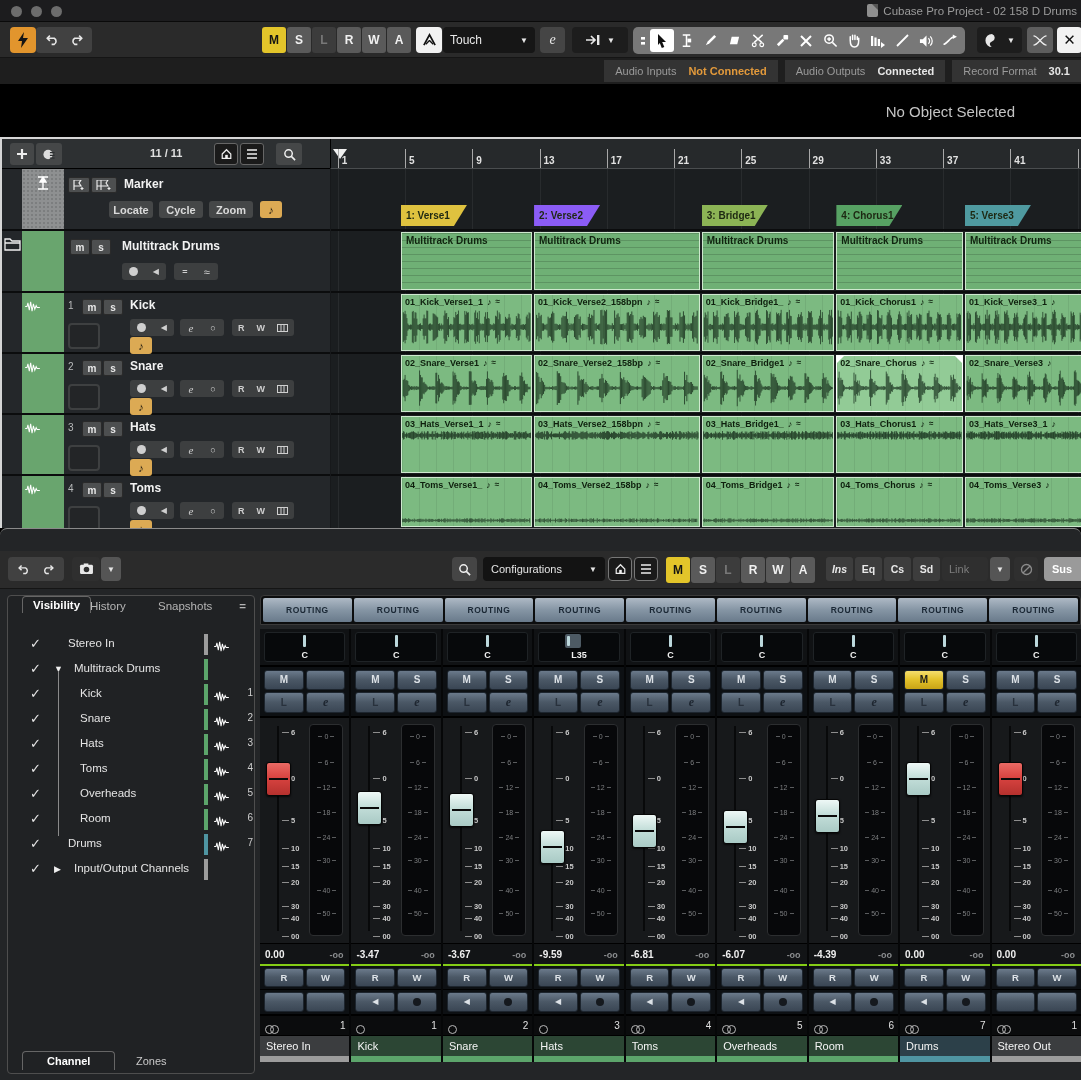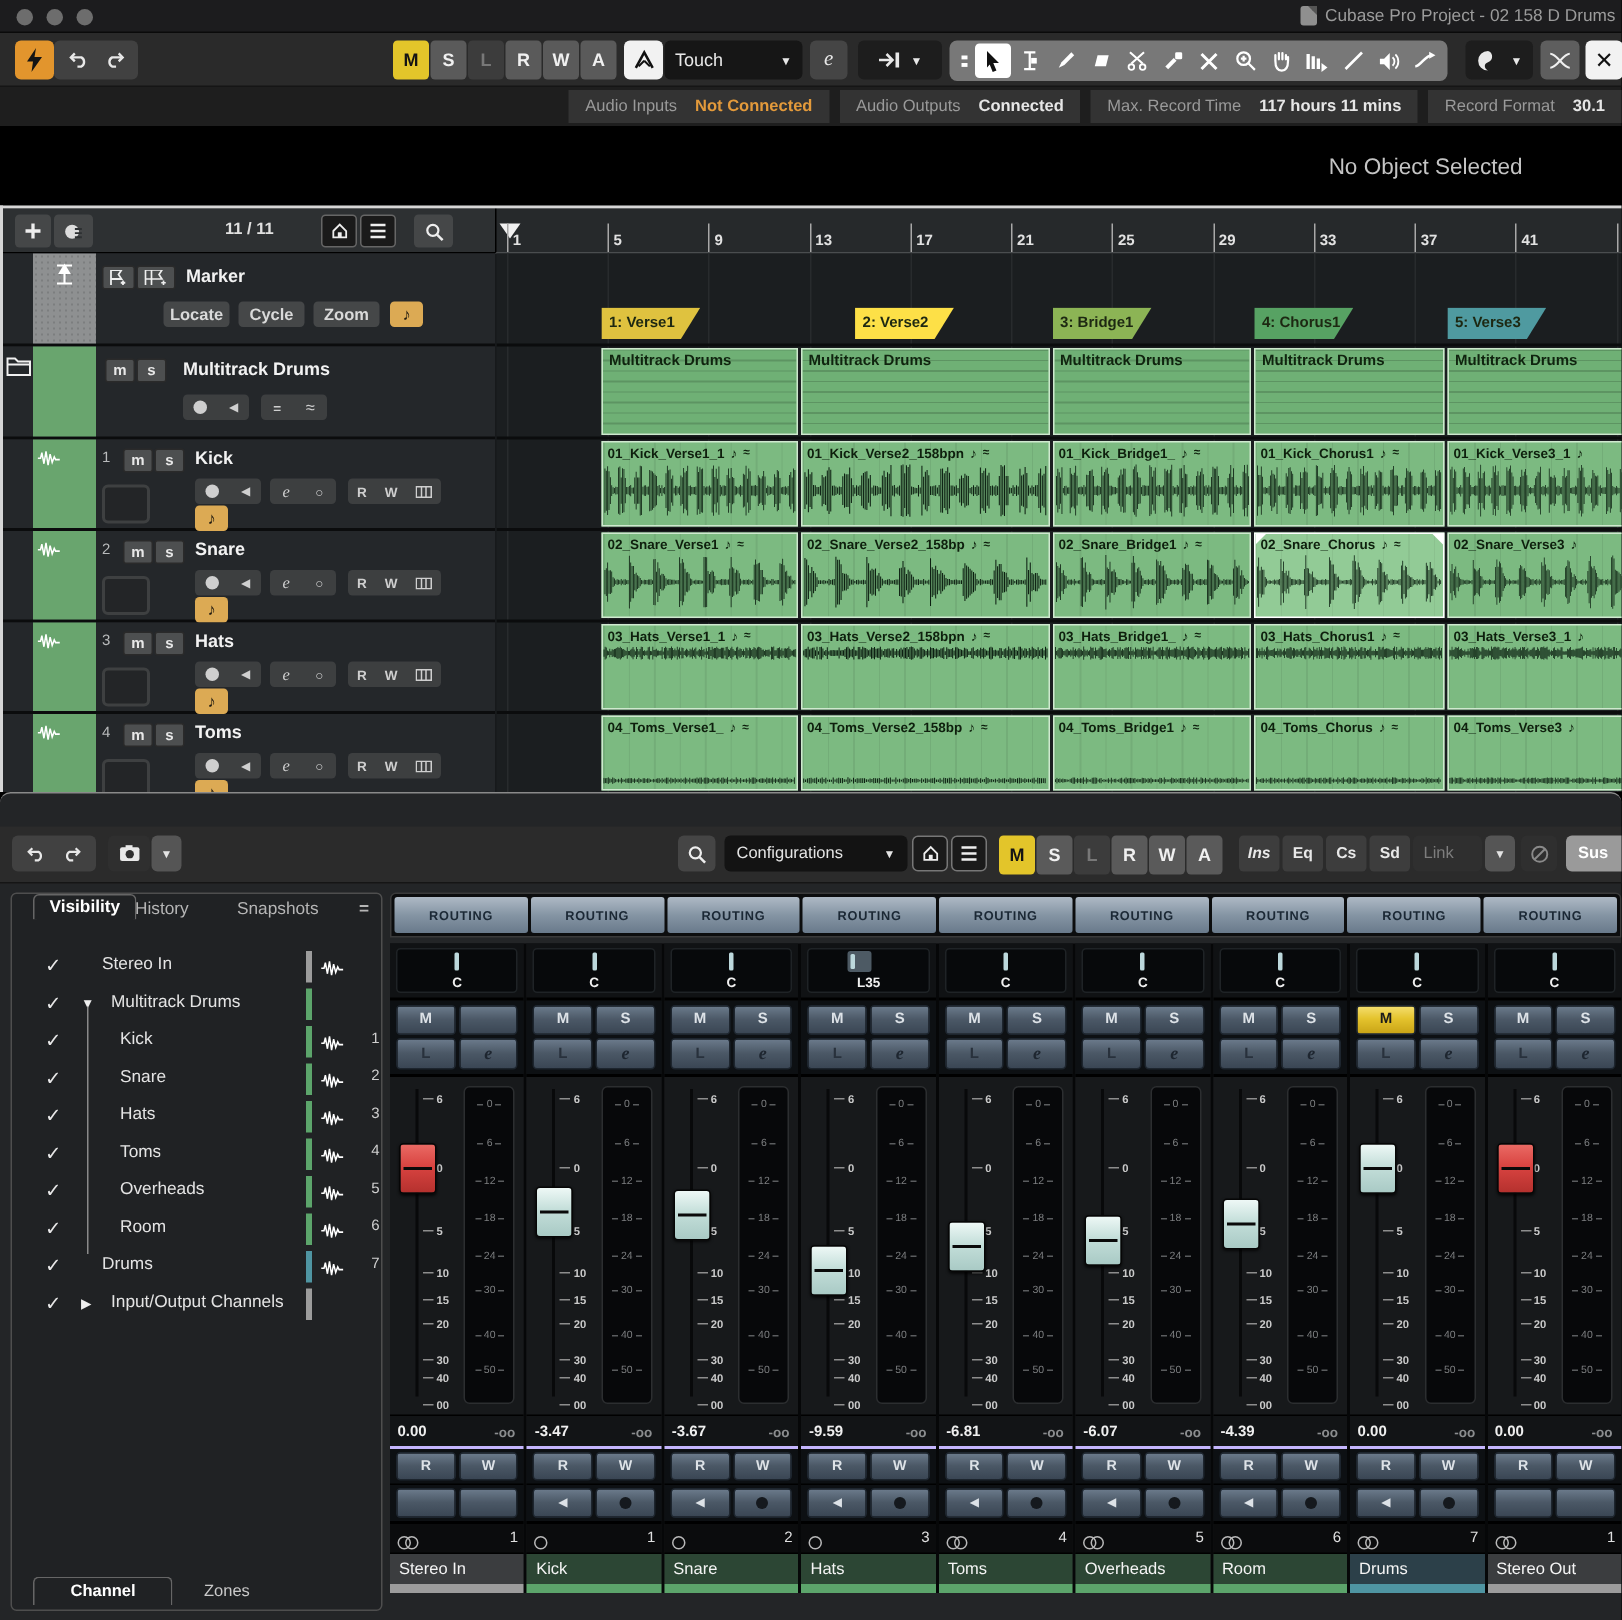--- a/index.html
+++ b/index.html
@@ -99,21 +99,21 @@
   .rail{position:absolute;left:17px;top:8px;width:2px;height:205px;background:#08090a;}
   .fscale-row{position:absolute;left:22px;color:#c9c9c9;font-size:7.5px;font-weight:bold;display:flex;align-items:center;gap:2px;}
   .fdash{display:inline-block;width:7px;height:1px;background:#8d8d8d;}
   .fcap{position:absolute;left:6px;width:25px;height:34px;border-radius:3px;border:1px solid #060606;box-shadow:0 1px 2px rgba(0,0,0,0.7);}
   .fcap-light{background:linear-gradient(180deg,#eef8f6,#c3ded9 46%,#a9cac5);}
   .fcap-red{background:linear-gradient(180deg,#ea6a64,#d84340 46%,#b5312e);}
   .fcap:after{content:"";position:absolute;left:2px;right:2px;top:15px;height:2px;background:#0a0a0a;}
   .meter-box{position:absolute;right:6px;top:6px;width:34px;height:212px;background:#07080a;border:1px solid #2c2e30;border-radius:4px;}
   .mscale-row{position:absolute;width:100%;text-align:center;color:#7d7f81;font-size:7px;display:flex;align-items:center;justify-content:center;gap:2px;}
   .mdash{display:inline-block;width:4px;height:1px;background:#5a5c5e;}
-  .band-val{height:22px;background:#121416;border-bottom:2px solid #c4b5fd;position:relative;}
+  .band-val{height:22px;background:#121416;border-bottom:2px solid #84cc16;position:relative;}
   .gain-val{position:absolute;left:5px;top:5px;color:#efefef;font-size:10px;font-weight:bold;}
   .peak-val{position:absolute;right:6px;top:6px;color:#8b8d8f;font-size:9px;font-weight:bold;}
   .band-rw{height:24px;background:#0d1013;display:grid;grid-template-columns:1fr 1fr;gap:2px;padding:2px 4px;border-bottom:1px solid #000;}
   .band-monrec{height:26px;background:#0d1013;display:grid;grid-template-columns:1fr 1fr;gap:2px;padding:2px 4px;border-bottom:2px solid #000;}
   .band-num{height:21px;background:#0b0c0d;position:relative;border-bottom:1px solid #000;}
   .ring{display:inline-block;width:9px;height:9px;border:1.4px solid #b9b9b9;border-radius:50%;}
   .ring+.ring{margin-left:-4px;}
   .ch-num{position:absolute;right:4px;top:4px;color:#e0e0e0;font-size:10px;}
   .band-name{height:20px;display:flex;align-items:center;padding-left:6px;color:#f4f4f4;font-size:11px;}
   .name-gray{background:#3b3d3f;}
@@ -285,24 +285,20 @@
 <div id="statusbar">
     <div class="st-item">
       <span class="st-label">Audio Inputs</span>
       <span class="st-value st-hl">Not Connected</span>
     </div>
     <div class="st-item">
       <span class="st-label">Audio Outputs</span>
       <span class="st-value">Connected</span>
     </div>
     <div class="st-item">
-      <span class="st-label">Max. Record Time</span>
-      <span class="st-value">117 hours 11 mins</span>
-    </div>
-    <div class="st-item">
       <span class="st-label">Record Format</span>
       <span class="st-value">30.1</span>
     </div>
   </div>
 <div id="infoline-text">No Object Selected</div>
 
 <div id="projwin">
   <div id="plist-toolbar">
     <div class="pt-btn" style="left:8px;width:24px">
         <svg width="12" height="12" viewBox="0 0 12 12">
@@ -546,21 +542,21 @@
       <div class="grid-v" style="left: 54.564%;"></div>
       <div class="grid-v" style="left: 63.508%;"></div>
       <div class="grid-v" style="left: 72.452%;"></div>
       <div class="grid-v" style="left: 81.396%;"></div>
       <div class="grid-v" style="left: 90.34%;"></div>
       <div class="grid-v" style="left: 99.284%;"></div>
       <div class="tlane" style="height: 62px;">
         <div class="marker-flag" style="left: 9.3%; width: 66px; background: rgb(223, 194, 63);">
           <span>1: Verse1</span>
         </div>
-        <div class="marker-flag" style="left: 27%; width: 66px; background: #fde047; margin-left: 36px;">
+        <div class="marker-flag" style="left: 27%; width: 66px; background: #8b5cf6;">
           <span>2: Verse2</span>
         </div>
         <div class="marker-flag" style="left: 49.3%; width: 66px; background: rgb(140, 180, 85);">
           <span>3: Bridge1</span>
         </div>
         <div class="marker-flag" style="left: 67.2%; width: 66px; background: rgb(87, 162, 99);">
           <span>4: Chorus1</span>
         </div>
         <div class="marker-flag" style="left: 84.3%; width: 66px; background: rgb(79, 154, 160);">
           <span>5: Verse3</span>

